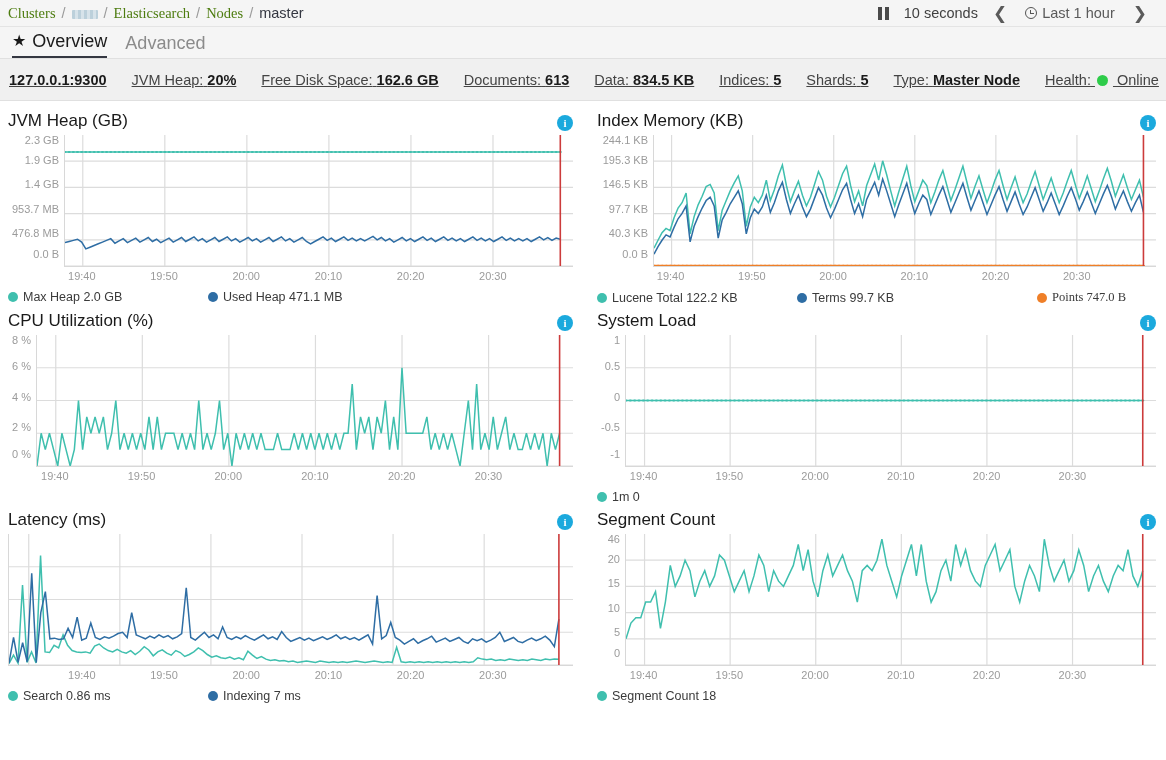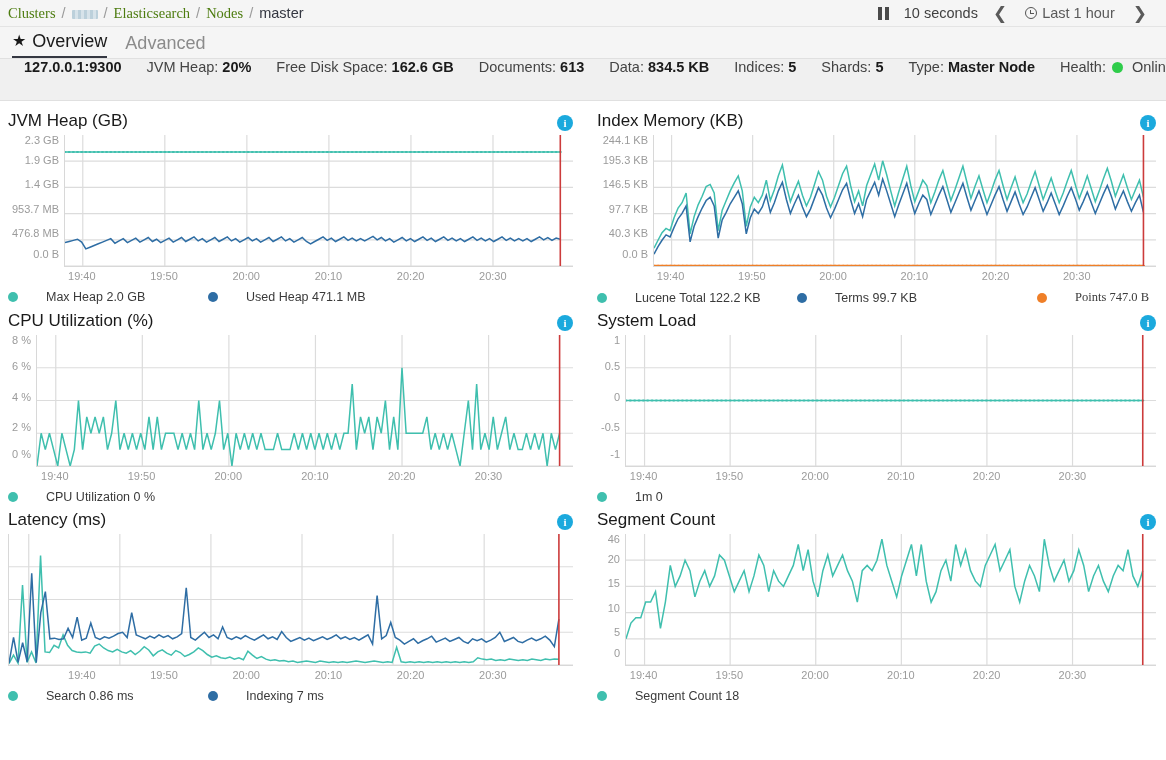--- a/index.html
+++ b/index.html
@@ -54,21 +54,21 @@
   .tab{
     font-size:18px;display:flex;align-items:center;gap:6px;
     padding-bottom:4px;cursor:pointer;color:#8b8b8b;position:relative;
   }
   .tab.active{color:#1a1a1a;border-bottom:2px solid #343741;}
   .star-icon{font-size:16px;color:#1a1a1a;line-height:1;position:relative;top:-1px;}
 
   
   .stats-bar{
     height:42px;background:#f0f0f0;border-bottom:1px solid #e0e0e0;
-    display:flex;align-items:flex-start;padding:0 24px;font-size:14.5px;color:#444;
+    display:flex;align-items:center;padding:0 9px;font-size:14.5px;color:#444;text-decoration:underline;
   }
   .stat{margin-right:25px;white-space:nowrap;}
   .stat b{color:#1a1a1a;font-weight:bold;}
   .stat.first b{font-weight:bold;}
   .stats-spacer{flex:1;}
   .health-dot{
     display:inline-block;width:11px;height:11px;border-radius:50%;
     background:#2ecc4a;margin:0 5px 0 2px;position:relative;top:1px;
   }
 
@@ -91,21 +91,21 @@
   }
   .yaxis.narrow{width:28px;}
   .yaxis span{line-height:1;transform:translateY(-4px);}
   .yaxis span:first-child{transform:translateY(0);}
   .yaxis span:last-child{transform:translateY(-7px);}
   .plot{position:relative;flex:1;height:132px;border-left:1px solid #d8d8d8;border-bottom:1px solid #d8d8d8;}
   .plot svg{display:block;width:100%;height:100%;}
   .xaxis{display:flex;font-size:11px;color:#9b9b9b;margin-top:3px;position:relative;height:14px;}
   .xaxis span{position:absolute;transform:translateX(-50%);}
   .legend{display:flex;margin-top:6px;font-size:12.5px;color:#3a3a3a;}
-  .legend-item{display:flex;align-items:center;cursor:pointer;white-space:nowrap;gap:23px;}
+  .legend-item{display:flex;align-items:center;cursor:pointer;white-space:nowrap;}
   .legend-dot{width:10px;height:10px;border-radius:50%;margin-right:5px;flex:0 0 auto;}
 </style>
 </head>
 <body>
 
 <div class="breadcrumb-bar">
   <div class="crumbs">
     <span class="crumb-link">Clusters</span>
     <span class="crumb-sep">/</span>
     <span class="crumb-redacted"></span>
@@ -542,26 +542,20 @@
         </div>
       </div>
       <div class="xaxis" style="margin-left: 28px;">
         <span style="left: 3.5%;">19:40</span>
         <span style="left: 19.65%;">19:50</span>
         <span style="left: 35.8%;">20:00</span>
         <span style="left: 51.95%;">20:10</span>
         <span style="left: 68.1%;">20:20</span>
         <span style="left: 84.25%;">20:30</span>
       </div>
-      <div class="legend">
-        <div class="legend-item" style="width: auto;">
-          <span class="legend-dot" style="background: rgb(63, 191, 174);"></span>
-          <span>CPU Utilization 0 %</span>
-        </div>
-      </div>
     </div>
     <div class="cell right">
       <div class="chart-head">
         <div class="chart-title">System Load</div>
         <div class="info-icon">i</div>
       </div>
       <div class="plot-wrap">
         <div class="yaxis narrow">
           <span>1</span>
           <span>0.5</span>

